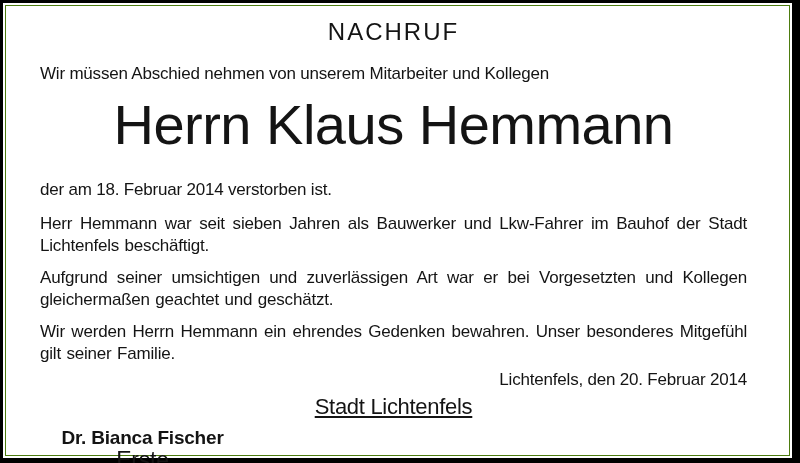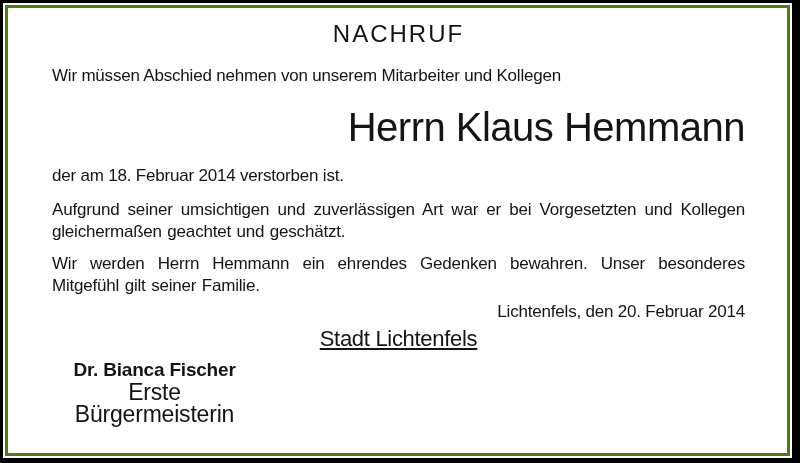--- a/index.html
+++ b/index.html
@@ -11,47 +11,47 @@
     position: relative;
   }
   .sheet {
     position: absolute;
     top: 3px; left: 3px; right: 8px; bottom: 5px;
     background: #ffffff;
     padding: 2px;
   }
   .inner {
     width: 100%; height: 100%;
-    border: 3px solid #4d7c0f;
+    border: 1px solid #4d7c0f;
     background: #ffffff;
-    padding: 13px 42px 0 44px;
+    padding: 13px 42px 0 34px;
     color: #141414;
     font-size: 17px;
     letter-spacing: -0.2px;
   }
   .header {
     text-align: center;
     font-size: 24px;
     font-weight: 400;
     letter-spacing: 2px;
     line-height: 26px;
     margin-bottom: 18px;
   }
   .intro {
     font-size: 17px;
     line-height: 22px;
     margin-bottom: 14px;
   }
   .deceased-name {
-    text-align: right;
-    font-size: 40px;
+    text-align: center;
+    font-size: 56px;
     font-weight: 400;
     line-height: 52px;
     letter-spacing: -0.5px;
-    margin-bottom: 12px;
+    margin-bottom: 28px;
     white-space: nowrap;
   }
   .death-line {
     line-height: 22px;
     margin-bottom: 12px;
   }
   .para {
     text-align: justify;
     line-height: 22px;
     word-spacing: 1px;
@@ -89,20 +89,21 @@
   <div class="inner">
 
     <div class="header">NACHRUF</div>
 
     <div class="intro">Wir müssen Abschied nehmen von unserem Mitarbeiter und Kollegen</div>
 
     <div class="deceased-name">Herrn Klaus Hemmann</div>
 
     <div class="death-line">der am 18. Februar 2014 verstorben ist.</div>
 
+    <p class="para">Herr Hemmann war seit sieben Jahren als Bauwerker und Lkw-Fahrer im Bauhof der Stadt Lichtenfels beschäftigt.</p>
 
     <p class="para">Aufgrund seiner umsichtigen und zuverlässigen Art war er bei Vorgesetzten und Kollegen gleichermaßen geachtet und geschätzt.</p>
 
     <p class="para last">Wir werden Herrn Hemmann ein ehrendes Gedenken bewahren. Unser besonderes Mitgefühl gilt seiner Familie.</p>
 
     <div class="dateline">Lichtenfels, den 20. Februar 2014</div>
 
     <div class="organization">Stadt Lichtenfels</div>
 
     <div class="signatures">

